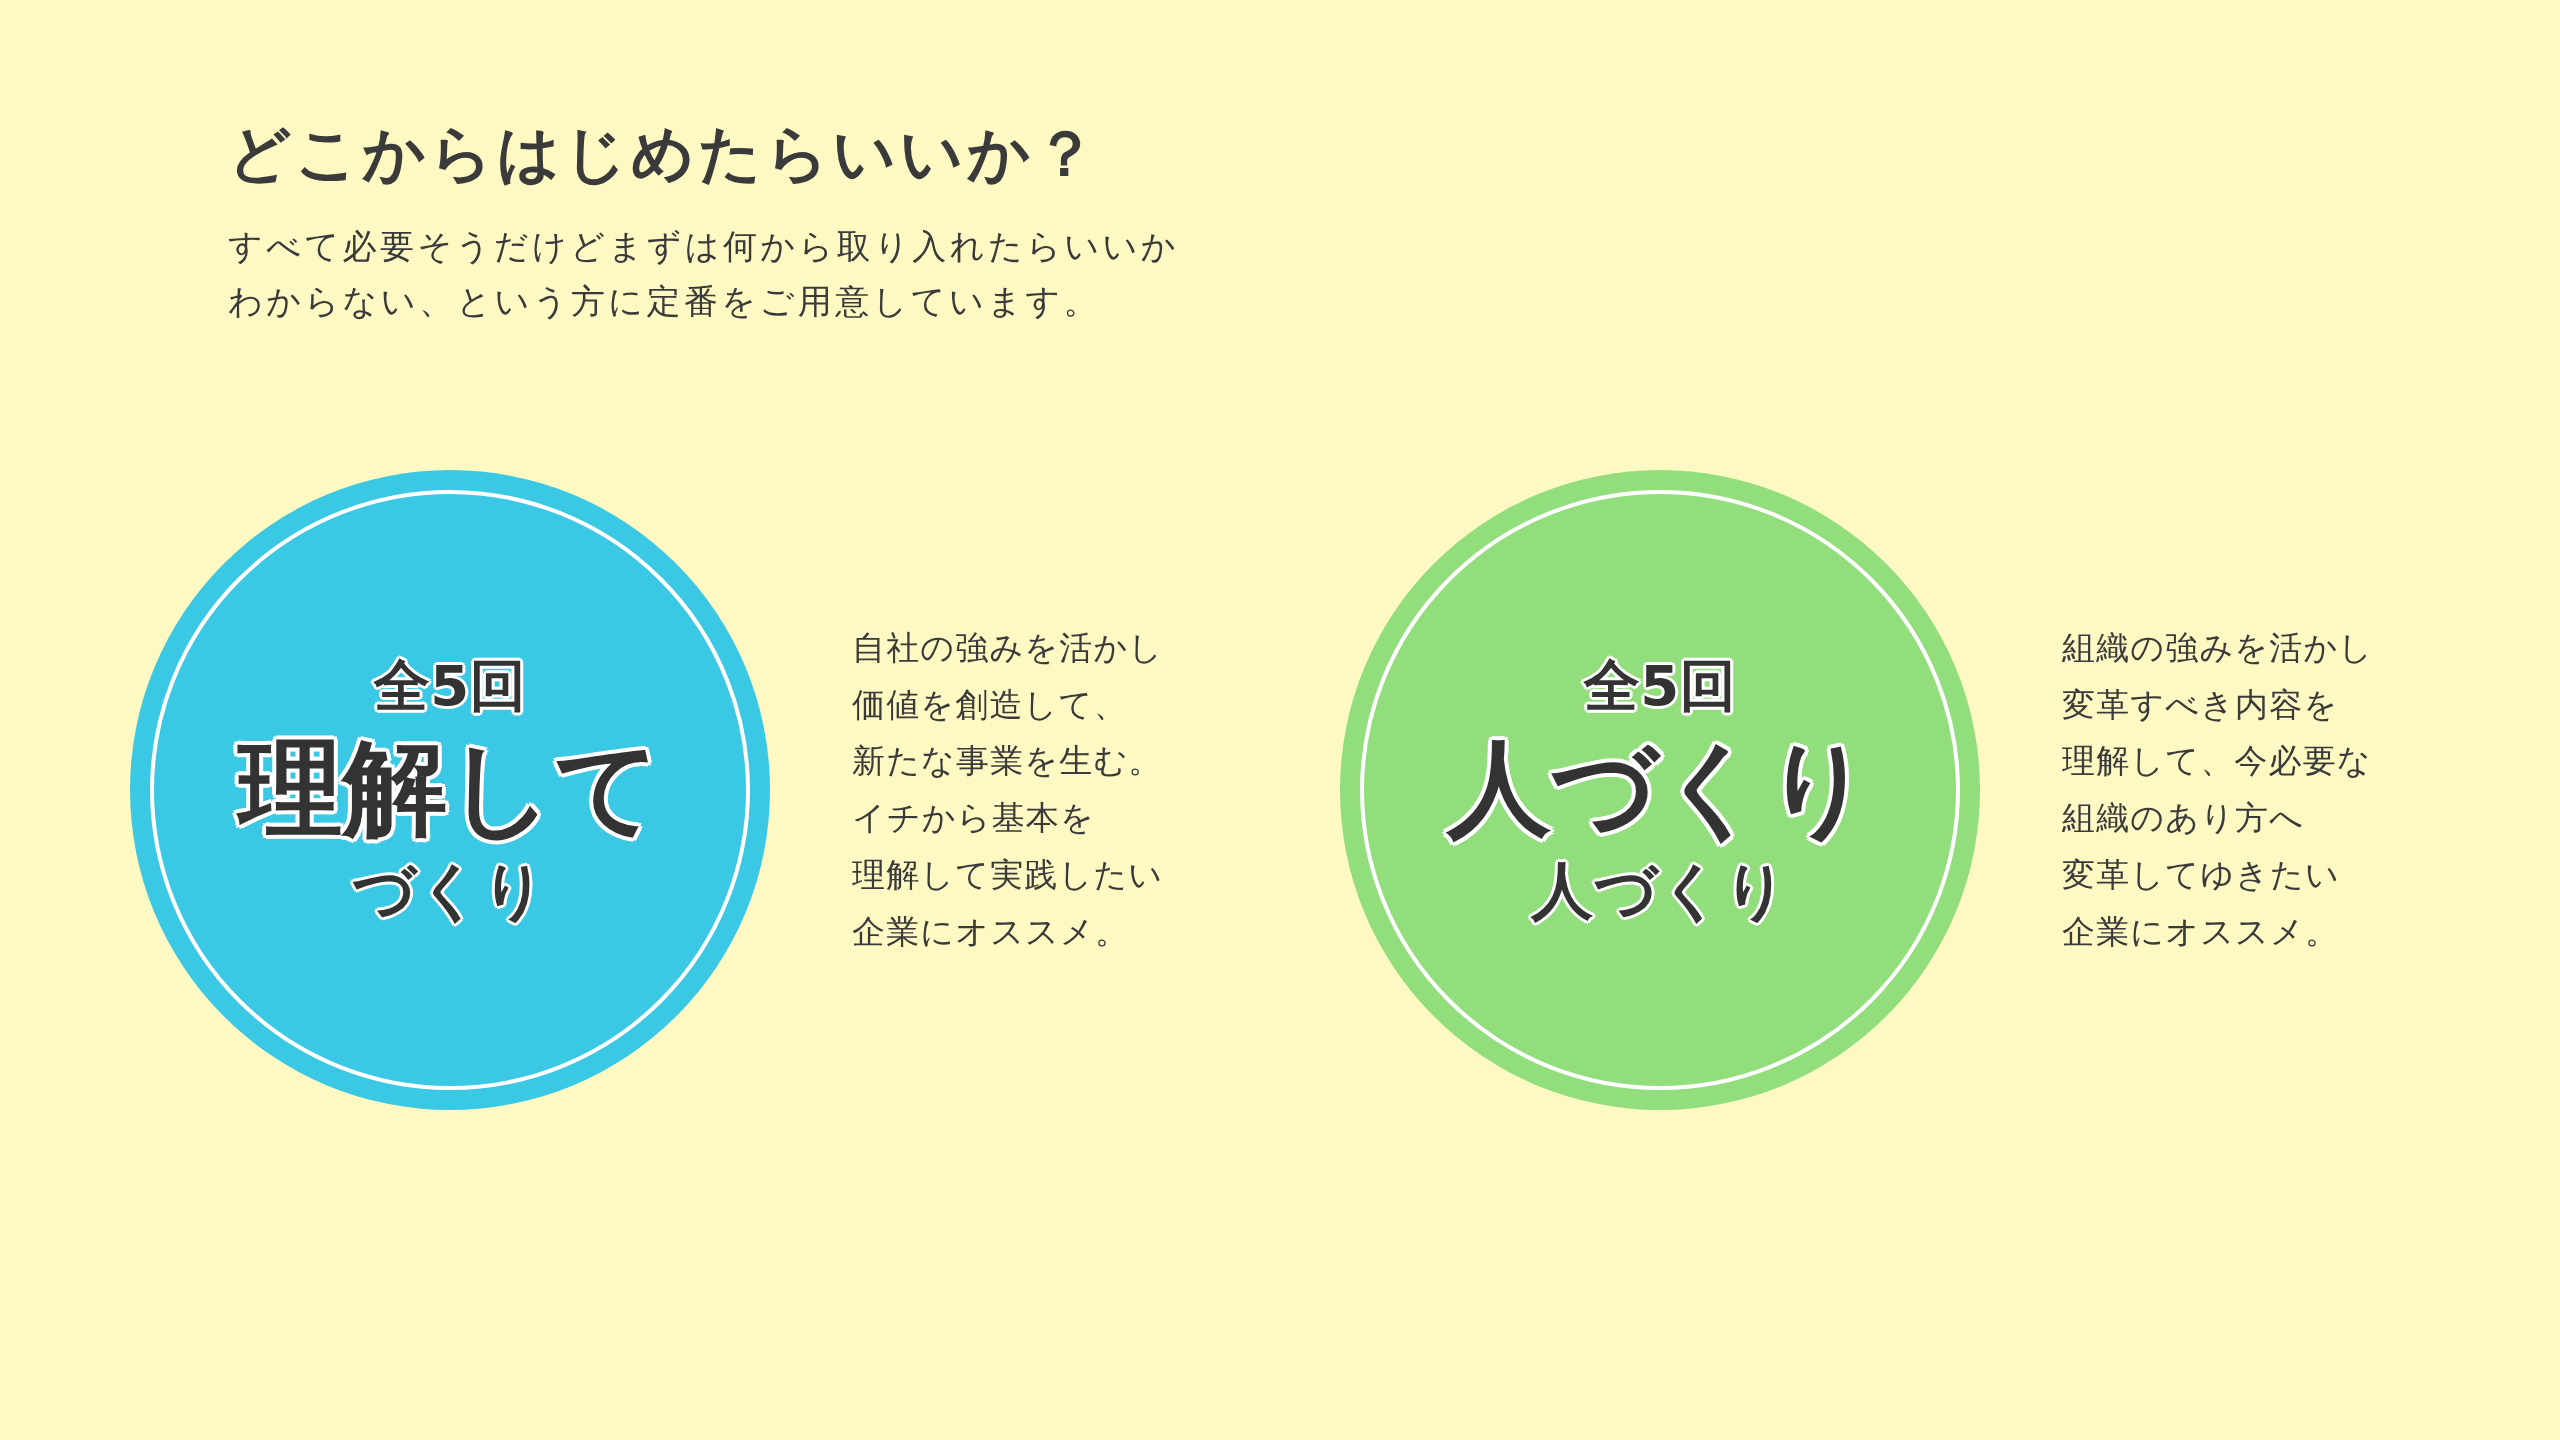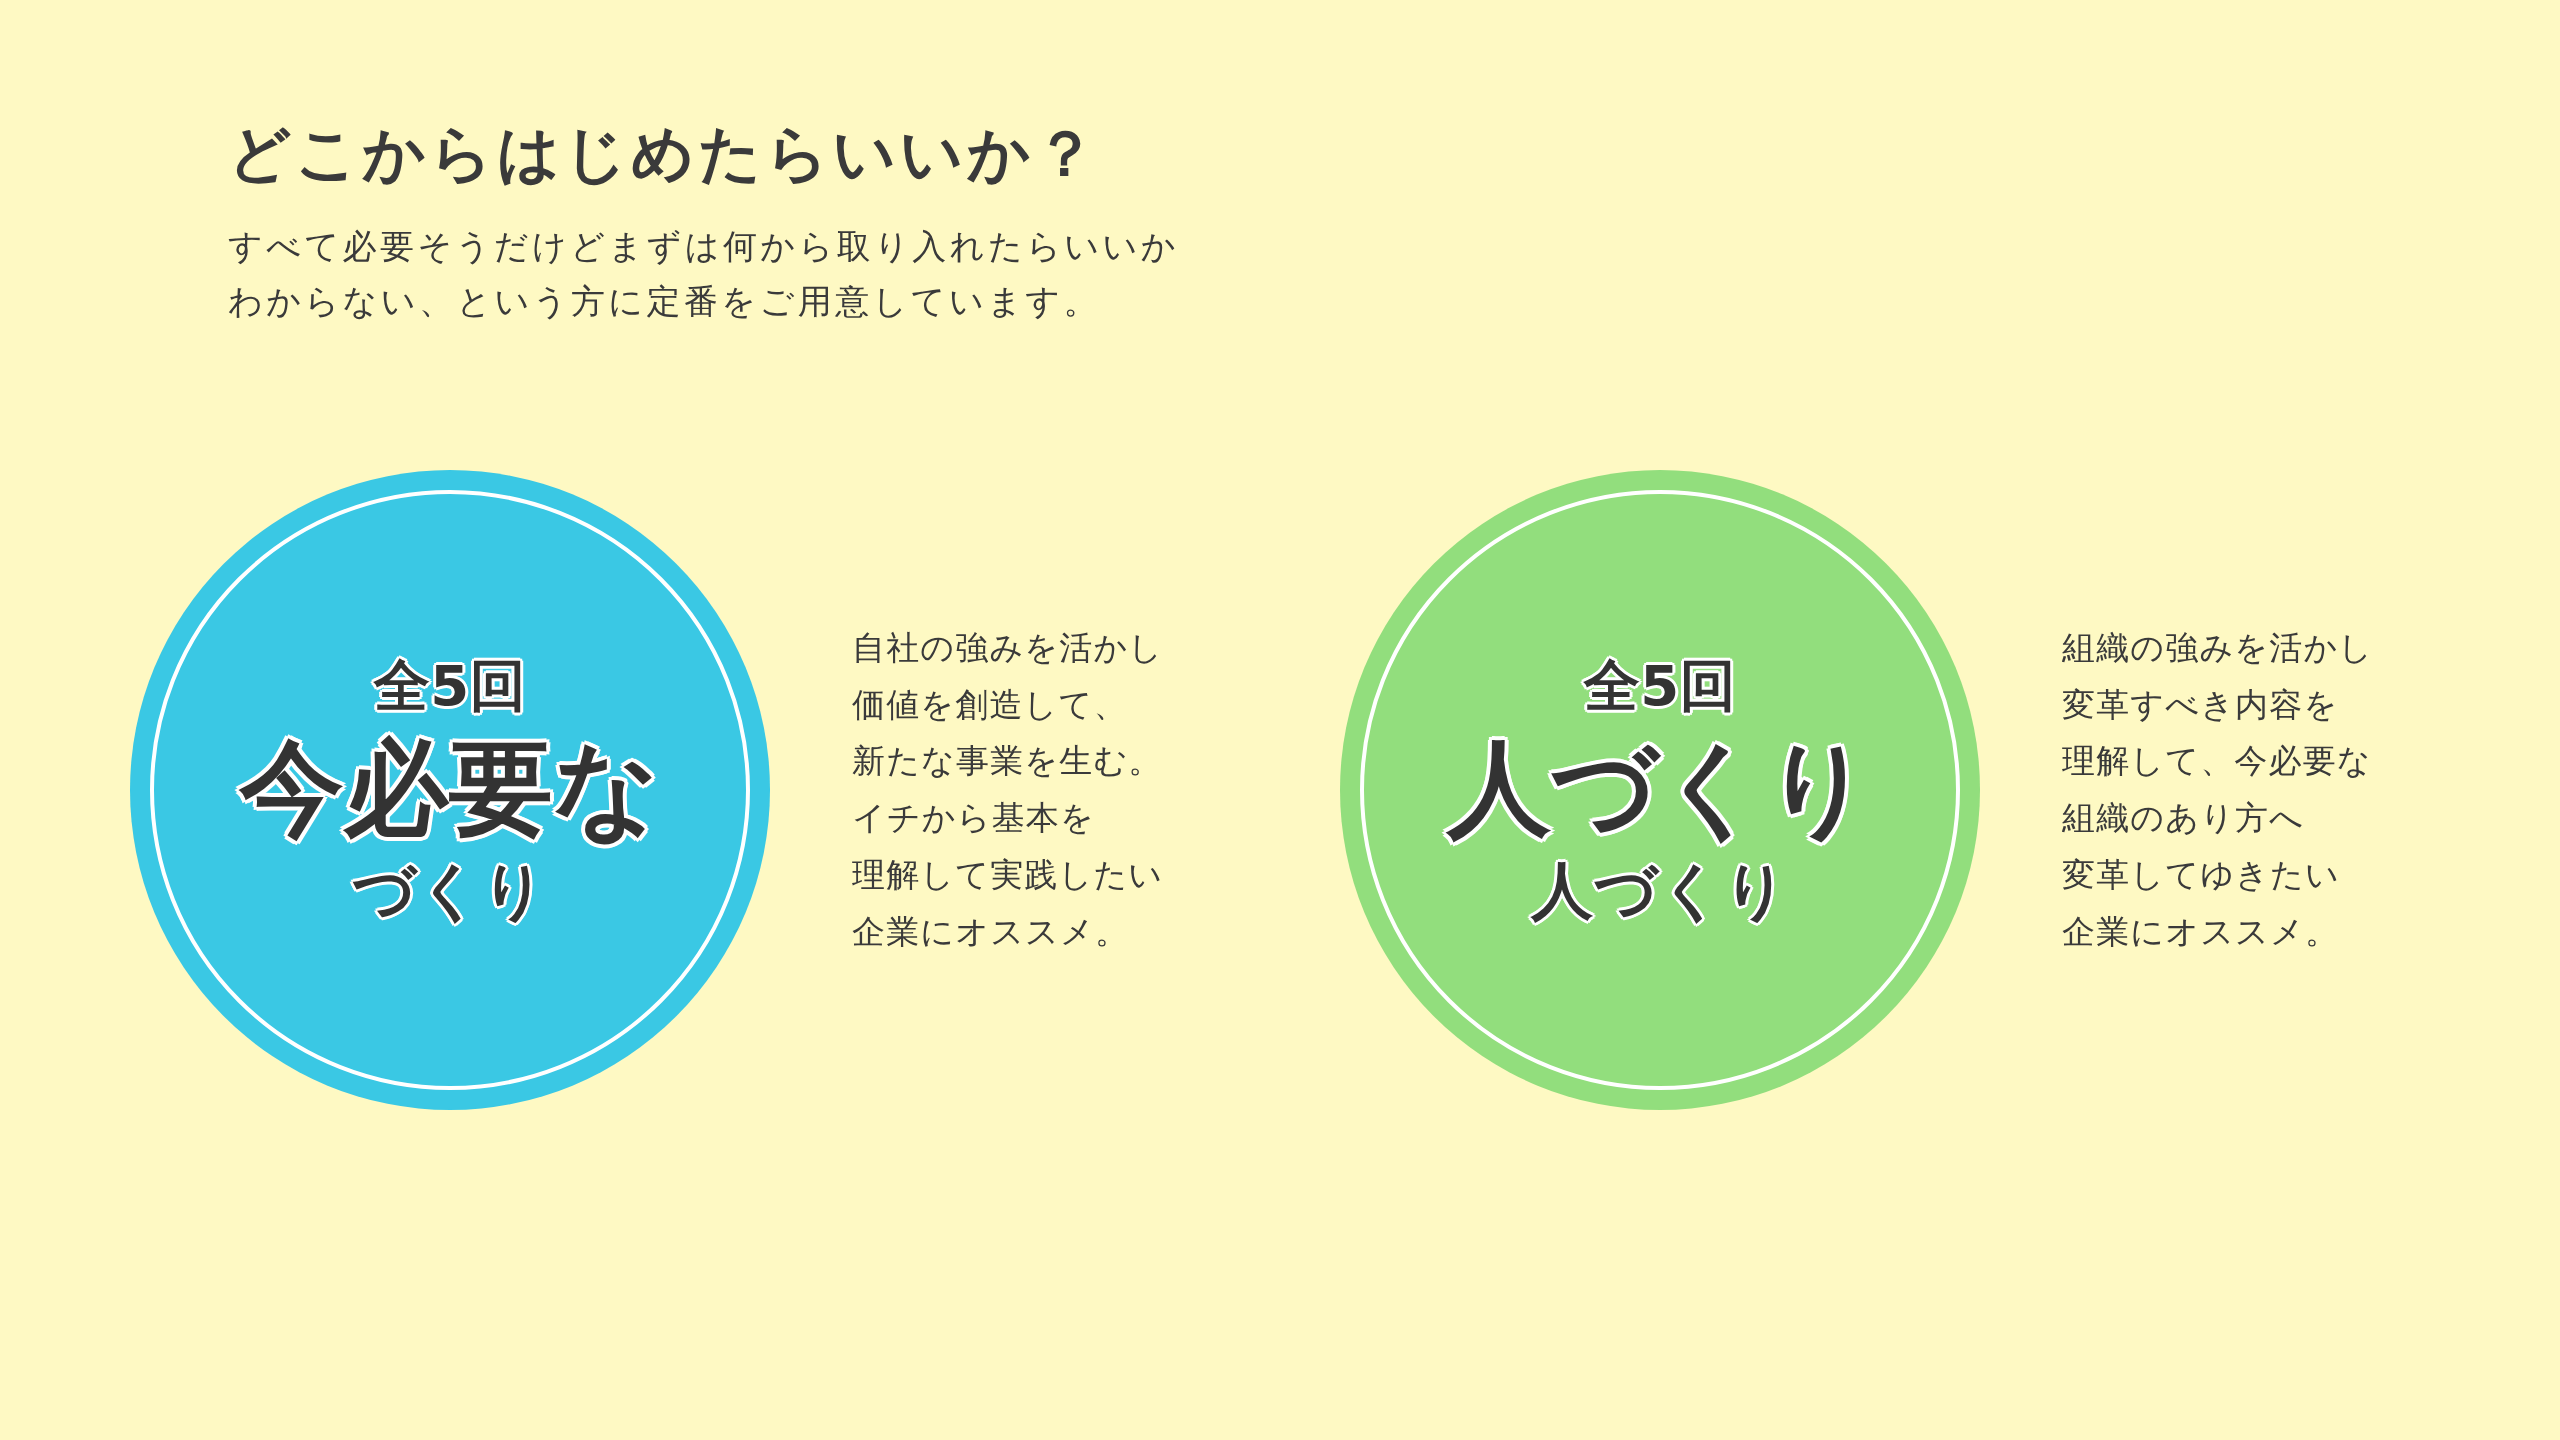--- a/index.html
+++ b/index.html
@@ -170,21 +170,21 @@
     </p>
   </div>
 
   <div class="cards">
 
     <div class="card card--blue">
       <div class="badge badge--blue" style="background: rgb(58, 200, 228);">
         <span class="ring"></span>
         <div class="badge-inner">
           <span class="badge-kicker">全5回</span>
-          <span class="badge-main">今必要な</span>
+          <span class="badge-main">理解して</span>
           <span class="badge-sub">づくり</span>
         </div>
       </div>
       <div class="card-desc">
         <span class="desc-line">自社の強みを活かし</span>
         <span class="desc-line">価値を創造して、</span>
         <span class="desc-line">新たな事業を生む。</span>
         <span class="desc-line">イチから基本を</span>
         <span class="desc-line">理解して実践したい</span>
         <span class="desc-line">企業にオススメ。</span>

